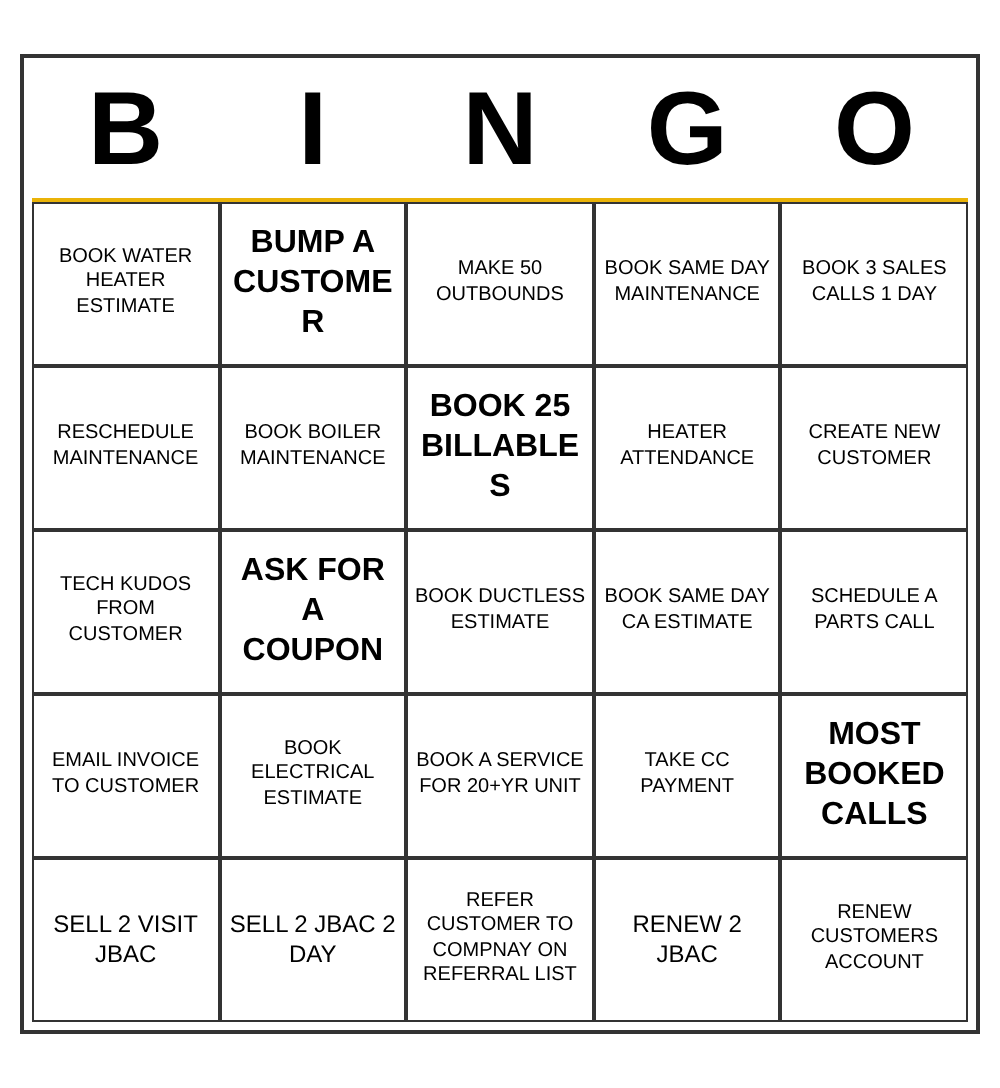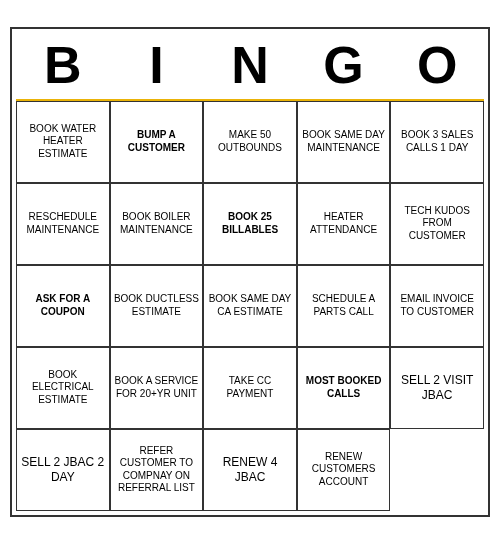--- a/index.html
+++ b/index.html
@@ -47,21 +47,21 @@
       color: #000;
       line-height: 1.25;
       word-break: break-word;
       hyphens: auto;
     }
     .cell.large-text {
       font-size: 12px;
       font-weight: normal;
     }
     .cell.medium-text {
-      font-size: 10px;
+      font-size: 16px;
       font-weight: bold;
     }
   </style>
 </head>
 <body>
 
 <div class="bingo-card">
   <div class="bingo-header">
   <div class="bingo-letter">B</div>
       <div class="bingo-letter">I</div>
@@ -72,29 +72,30 @@
   <div class="bingo-grid">
   <div class="cell">BOOK WATER HEATER ESTIMATE</div>
       <div class="cell medium-text">BUMP A CUSTOMER</div>
       <div class="cell">MAKE 50 OUTBOUNDS</div>
       <div class="cell">BOOK SAME DAY MAINTENANCE</div>
       <div class="cell">BOOK 3 SALES CALLS 1 DAY</div>
       <div class="cell">RESCHEDULE MAINTENANCE</div>
       <div class="cell">BOOK BOILER MAINTENANCE</div>
       <div class="cell medium-text">BOOK 25 BILLABLES</div>
       <div class="cell">HEATER ATTENDANCE</div>
+      <div class="cell">CREATE NEW CUSTOMER</div>
       <div class="cell">TECH KUDOS FROM CUSTOMER</div>
       <div class="cell medium-text">ASK FOR A COUPON</div>
       <div class="cell">BOOK DUCTLESS ESTIMATE</div>
       <div class="cell">BOOK SAME DAY CA ESTIMATE</div>
       <div class="cell">SCHEDULE A PARTS CALL</div>
       <div class="cell">EMAIL INVOICE TO CUSTOMER</div>
       <div class="cell">BOOK ELECTRICAL ESTIMATE</div>
       <div class="cell">BOOK A SERVICE FOR 20+YR UNIT</div>
       <div class="cell">TAKE CC PAYMENT</div>
       <div class="cell medium-text">MOST BOOKED CALLS</div>
       <div class="cell large-text">SELL 2 VISIT JBAC</div>
       <div class="cell large-text">SELL 2 JBAC 2 DAY</div>
       <div class="cell">REFER CUSTOMER TO COMPNAY ON REFERRAL LIST</div>
-      <div class="cell large-text">RENEW 4 JBAC</div>
+      <div class="cell large-text">RENEW 2 JBAC</div>
       <div class="cell">RENEW CUSTOMERS ACCOUNT</div>
     </div>
 </div>
 
 </body></html>

